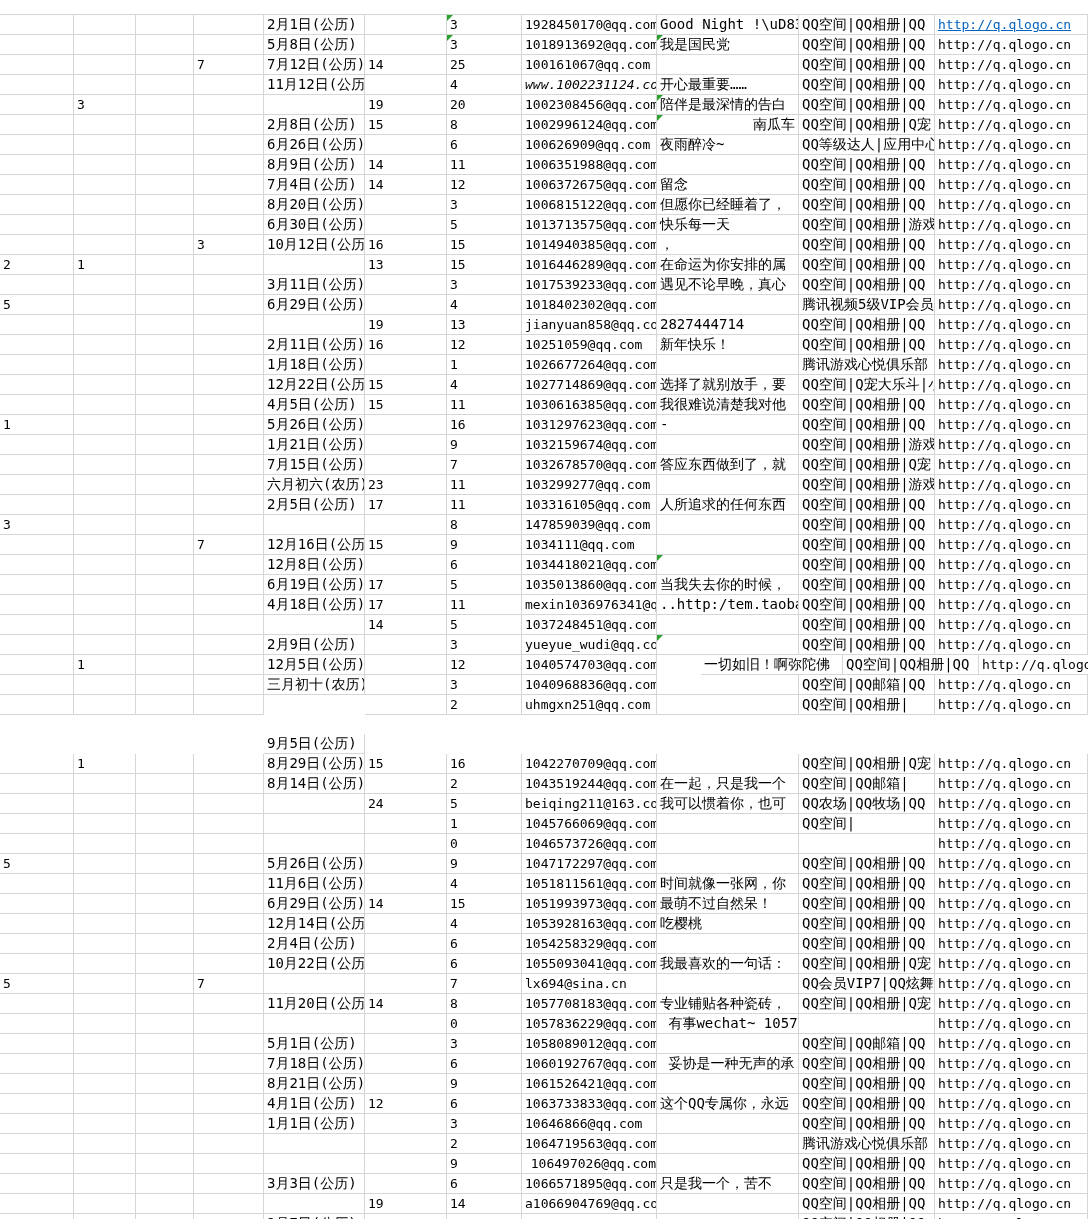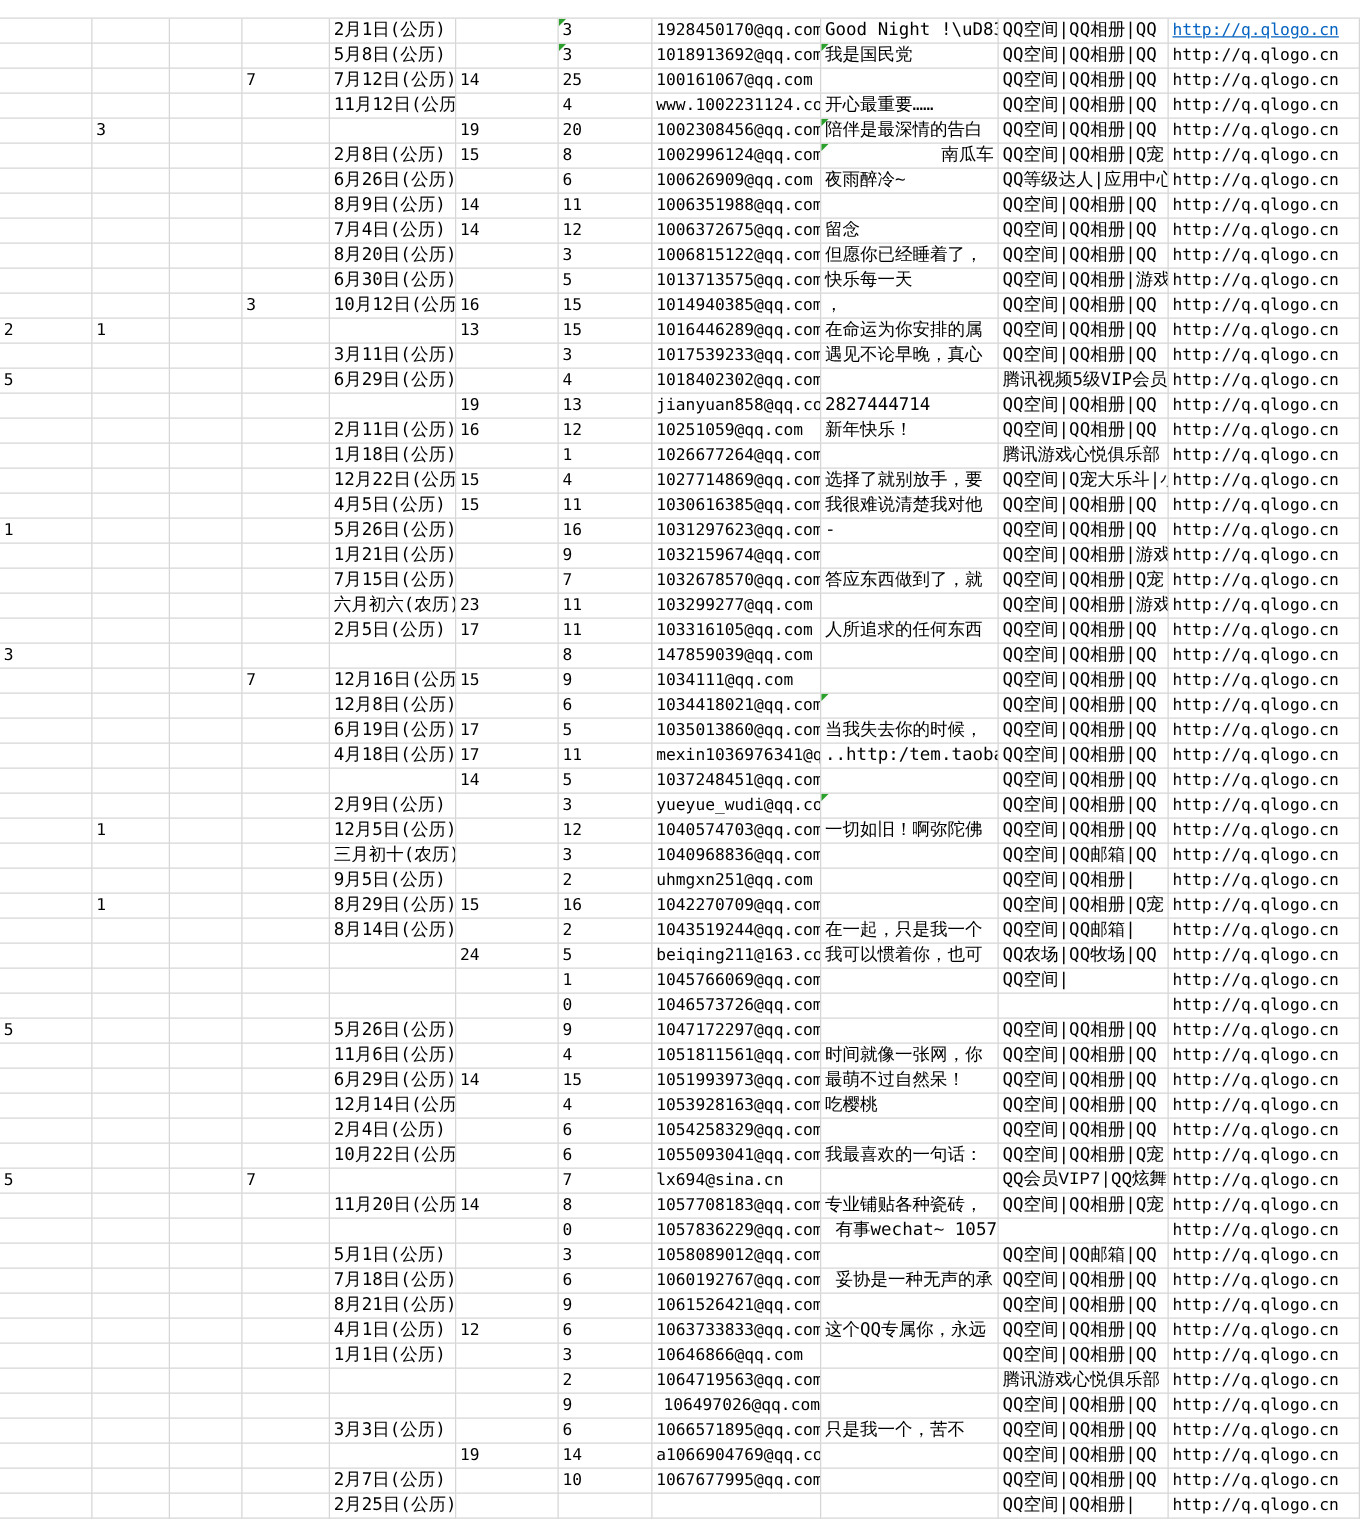--- a/index.html
+++ b/index.html
@@ -74,21 +74,21 @@
         <div class="cell col-avatar" style="width: 153px;">http://q.qlogo.cn</div>
       </div>
       <div class="row">
         <div class="cell col-video" style="width: 74px;"></div>
         <div class="cell col-dnf" style="width: 62px;"></div>
         <div class="cell col-tenpay" style="width: 58px;"></div>
         <div class="cell col-level" style="width: 70px;"></div>
         <div class="cell col-birthday" style="width: 101px;">11月12日(公历)</div>
         <div class="cell col-qgame" style="width: 82px;"></div>
         <div class="cell col-icons_count" style="width: 75px;">4</div>
-        <div class="cell col-email" style="width: 135px;">www.1002231124.co</div>
+        <div class="cell col-email" style="width: 135px; font-style: italic;">www.1002231124.co</div>
         <div class="cell col-signature" style="width: 142px;">开心最重要……</div>
         <div class="cell col-icons" style="width: 136px;">QQ空间|QQ相册|QQ</div>
         <div class="cell col-avatar" style="width: 153px;">http://q.qlogo.cn</div>
       </div>
       <div class="row">
         <div class="cell col-video" style="width: 74px;"></div>
         <div class="cell col-dnf" style="width: 62px;">3</div>
         <div class="cell col-tenpay" style="width: 58px;"></div>
         <div class="cell col-level" style="width: 70px;"></div>
         <div class="cell col-birthday" style="width: 101px;"></div>
@@ -452,21 +452,21 @@
       </div>
       <div class="row">
         <div class="cell col-video" style="width: 74px;"></div>
         <div class="cell col-dnf" style="width: 62px;">1</div>
         <div class="cell col-tenpay" style="width: 58px;"></div>
         <div class="cell col-level" style="width: 70px;"></div>
         <div class="cell col-birthday" style="width: 101px;">12月5日(公历)</div>
         <div class="cell col-qgame" style="width: 82px;"></div>
         <div class="cell col-icons_count" style="width: 75px;">12</div>
         <div class="cell col-email" style="width: 135px;">1040574703@qq.com</div>
-        <div class="cell col-signature" style="width: 142px;">一切如旧！啊弥陀佛</div>
+        <div class="cell col-signature" style="width: 142px; margin-left: 44px;">一切如旧！啊弥陀佛</div>
         <div class="cell col-icons" style="width: 136px;">QQ空间|QQ相册|QQ</div>
         <div class="cell col-avatar" style="width: 153px;">http://q.qlogo.cn</div>
       </div>
       <div class="row">
         <div class="cell col-video" style="width: 74px;"></div>
         <div class="cell col-dnf" style="width: 62px;"></div>
         <div class="cell col-tenpay" style="width: 58px;"></div>
         <div class="cell col-level" style="width: 70px;"></div>
         <div class="cell col-birthday" style="width: 101px;">三月初十(农历)</div>
         <div class="cell col-qgame" style="width: 82px;"></div>
@@ -474,21 +474,21 @@
         <div class="cell col-email" style="width: 135px;">1040968836@qq.com</div>
         <div class="cell col-signature" style="width: 142px;"></div>
         <div class="cell col-icons" style="width: 136px;">QQ空间|QQ邮箱|QQ</div>
         <div class="cell col-avatar" style="width: 153px;">http://q.qlogo.cn</div>
       </div>
       <div class="row">
         <div class="cell col-video" style="width: 74px;"></div>
         <div class="cell col-dnf" style="width: 62px;"></div>
         <div class="cell col-tenpay" style="width: 58px;"></div>
         <div class="cell col-level" style="width: 70px;"></div>
-        <div class="cell col-birthday" style="width: 101px;">9月5日(公历)</div>
+        <div class="cell col-birthday" style="width: 101px; margin-top: 39px;">9月5日(公历)</div>
         <div class="cell col-qgame" style="width: 82px;"></div>
         <div class="cell col-icons_count" style="width: 75px;">2</div>
         <div class="cell col-email" style="width: 135px;">uhmgxn251@qq.com</div>
         <div class="cell col-signature" style="width: 142px;"></div>
         <div class="cell col-icons" style="width: 136px;">QQ空间|QQ相册|</div>
         <div class="cell col-avatar" style="width: 153px;">http://q.qlogo.cn</div>
       </div>
       <div class="row">
         <div class="cell col-video" style="width: 74px;"></div>
         <div class="cell col-dnf" style="width: 62px;">1</div>
@@ -635,21 +635,21 @@
       <div class="row">
         <div class="cell col-video" style="width: 74px;">5</div>
         <div class="cell col-dnf" style="width: 62px;"></div>
         <div class="cell col-tenpay" style="width: 58px;"></div>
         <div class="cell col-level" style="width: 70px;">7</div>
         <div class="cell col-birthday" style="width: 101px;"></div>
         <div class="cell col-qgame" style="width: 82px;"></div>
         <div class="cell col-icons_count" style="width: 75px;">7</div>
         <div class="cell col-email" style="width: 135px;">lx694@sina.cn</div>
         <div class="cell col-signature" style="width: 142px;"></div>
-        <div class="cell col-icons" style="width: 136px; font-family: Liberation Mono, monospace;">QQ会员VIP7|QQ炫舞</div>
+        <div class="cell col-icons" style="width: 136px;">QQ会员VIP7|QQ炫舞</div>
         <div class="cell col-avatar" style="width: 153px;">http://q.qlogo.cn</div>
       </div>
       <div class="row">
         <div class="cell col-video" style="width: 74px;"></div>
         <div class="cell col-dnf" style="width: 62px;"></div>
         <div class="cell col-tenpay" style="width: 58px;"></div>
         <div class="cell col-level" style="width: 70px;"></div>
         <div class="cell col-birthday" style="width: 101px;">11月20日(公历)</div>
         <div class="cell col-qgame" style="width: 82px;">14</div>
         <div class="cell col-icons_count" style="width: 75px;">8</div>

